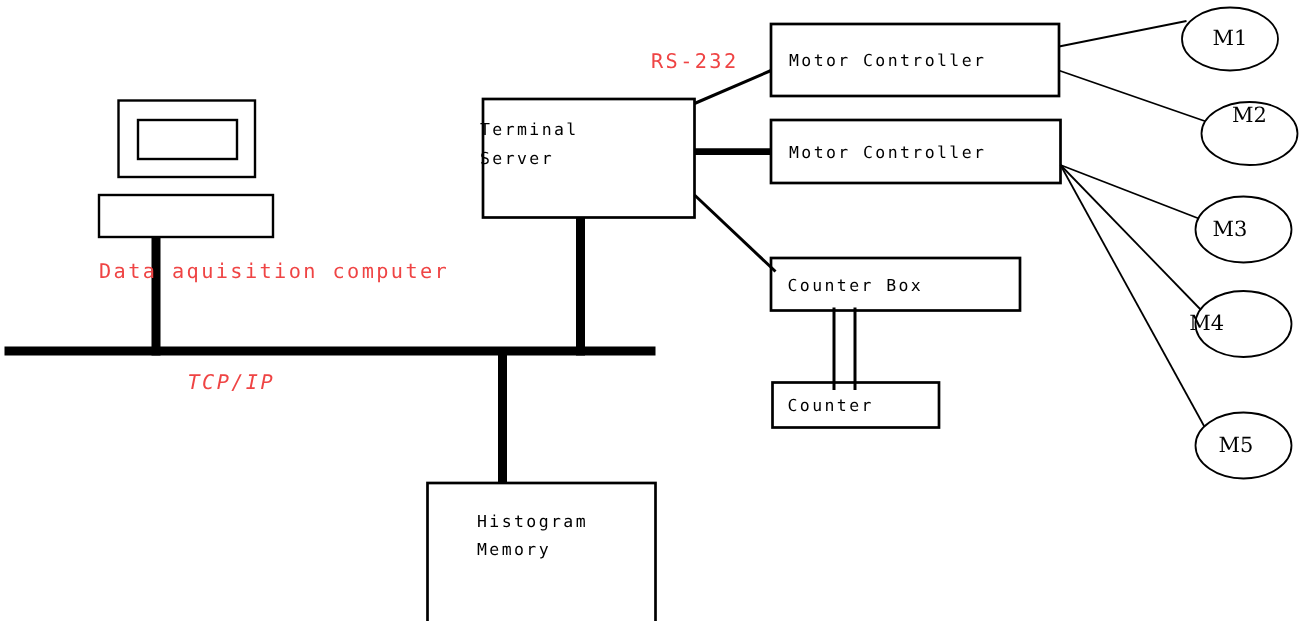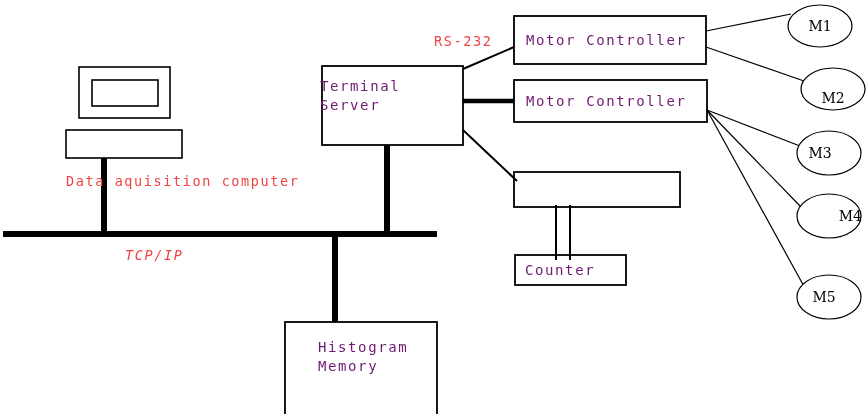--- a/index.html
+++ b/index.html
@@ -18,23 +18,23 @@
   svg.layer {
     position: absolute;
     left: 0;
     top: 0;
     width: 867px;
     height: 414px;
   }
   .node-label {
     position: absolute;
     font-family: "DejaVu Sans Mono", "Liberation Mono", monospace;
-    font-size: 14px;
+    font-size: 11px;
     letter-spacing: 1.6px;
-    color: #701a75;
+    color: #000000;
     line-height: 19px;
     white-space: pre-line;
     pointer-events: none;
   }
   .free-label {
     position: absolute;
     font-family: "DejaVu Sans Mono", "Liberation Mono", monospace;
     font-size: 13.5px;
     letter-spacing: 1.6px;
     color: #ef4444;
@@ -100,36 +100,37 @@
     <ellipse cx="829" cy="297" rx="32" ry="22" fill="#fff" stroke="#000" stroke-width="1.2"></ellipse>
   </svg>
 
   <div class="node-label" style="left:320px; top:77px;">Terminal
 Server</div>
 
   <div class="node-label" style="left:526px; top:31px;">Motor Controller</div>
 
   <div class="node-label" style="left:526px; top:92px;">Motor Controller</div>
 
+  <div class="node-label" style="left:525px; top:181px;">Counter Box</div>
 
   <div class="node-label" style="left:525px; top:261px;">Counter</div>
 
   <div class="node-label" style="left:318px; top:338px;">Histogram
 Memory</div>
 
   <div class="free-label" style="left:66px; top:173px;">Data aquisition computer</div>
 
   <div class="free-label" style="left:434px; top:33px;">RS-232</div>
 
   <div class="free-label" style="left:125px; top:247px;font-style:italic;">TCP/IP</div>
 
   <div class="motor-label" style="left:788px; top:18px; width:64px;">M1</div>
-  <div class="motor-label" style="left:801px; top:90px; width:64px;">M2</div>
+  <div class="motor-label" style="left:801px; top:69px; width:64px;">M2</div>
   <div class="motor-label" style="left:797px; top:145px; width:46px;">M3</div>
-  <div class="motor-label" style="left:797px; top:208px; width:65px;text-align:right;">M4</div>
+  <div class="motor-label" style="left:772px; top:208px; width:65px;">M4</div>
   <div class="motor-label" style="left:797px; top:289px; width:54px;">M5</div>
 
   <div class="hit" style="left:79px; top:67px; width:91px; height:51px;"></div>
   <div class="hit" style="left:66px; top:130px; width:116px; height:28px;"></div>
   <div class="hit" style="left:322px; top:66px; width:141px; height:79px;"></div>
   <div class="hit" style="left:514px; top:16px; width:192px; height:48px;"></div>
   <div class="hit" style="left:514px; top:80px; width:193px; height:42px;"></div>
   <div class="hit" style="left:514px; top:172px; width:166px; height:35px;"></div>
   <div class="hit" style="left:515px; top:255px; width:111px; height:30px;"></div>
   <div class="hit" style="left:285px; top:322px; width:152px; height:92px;"></div>

